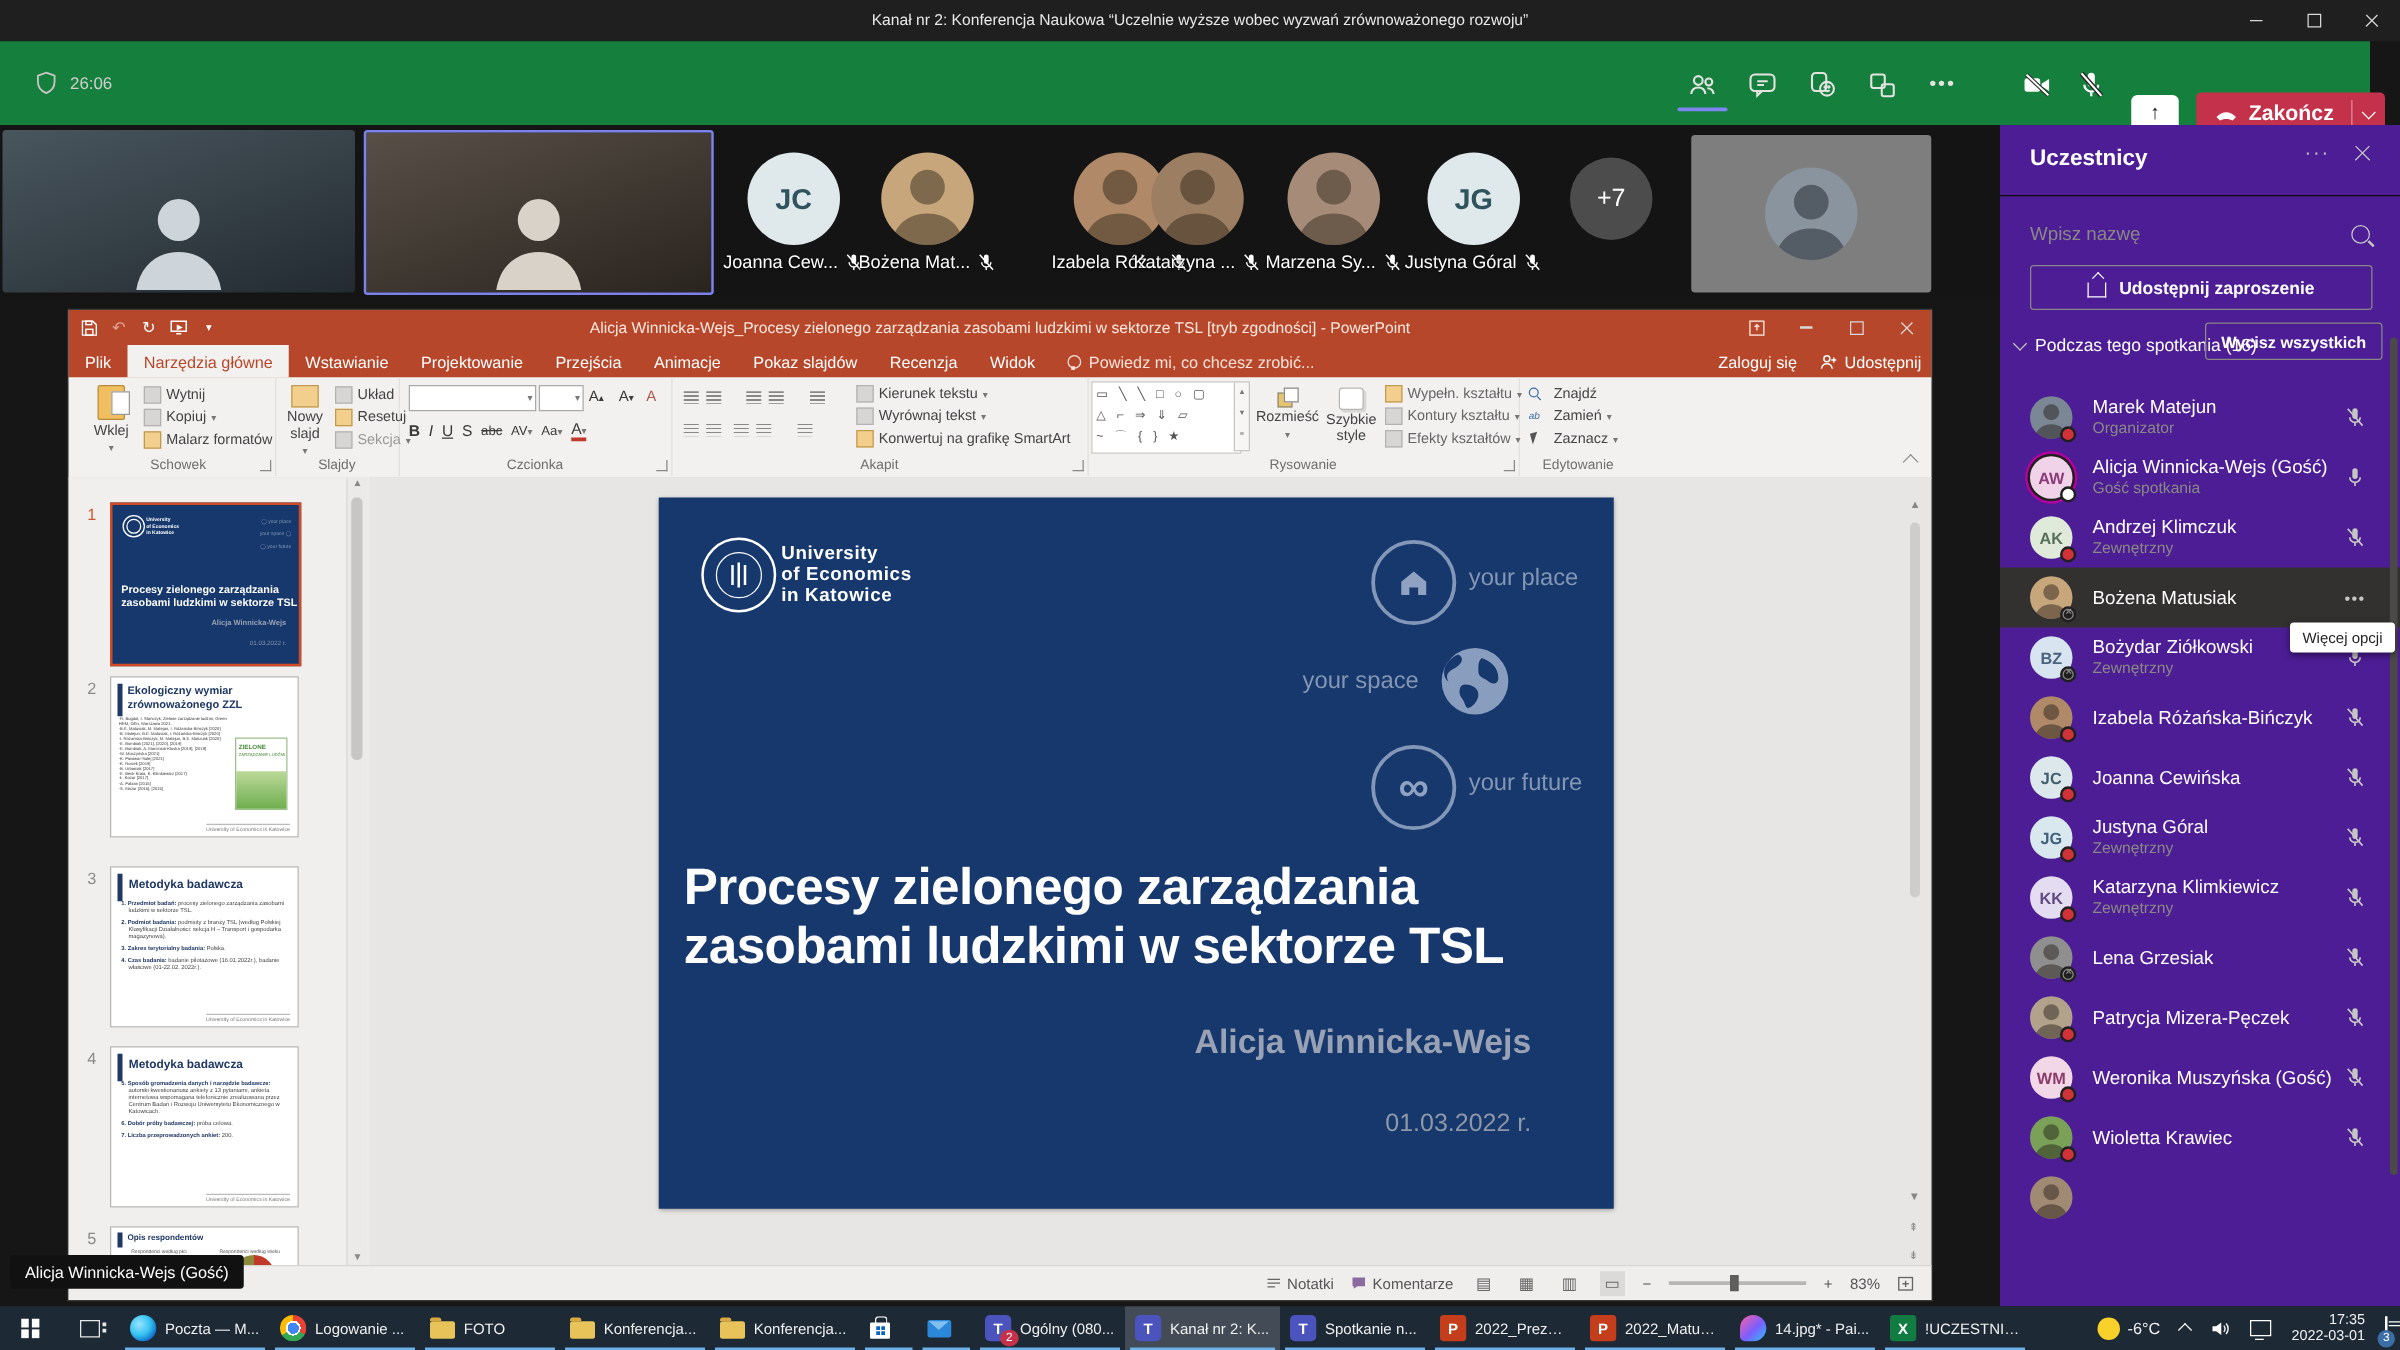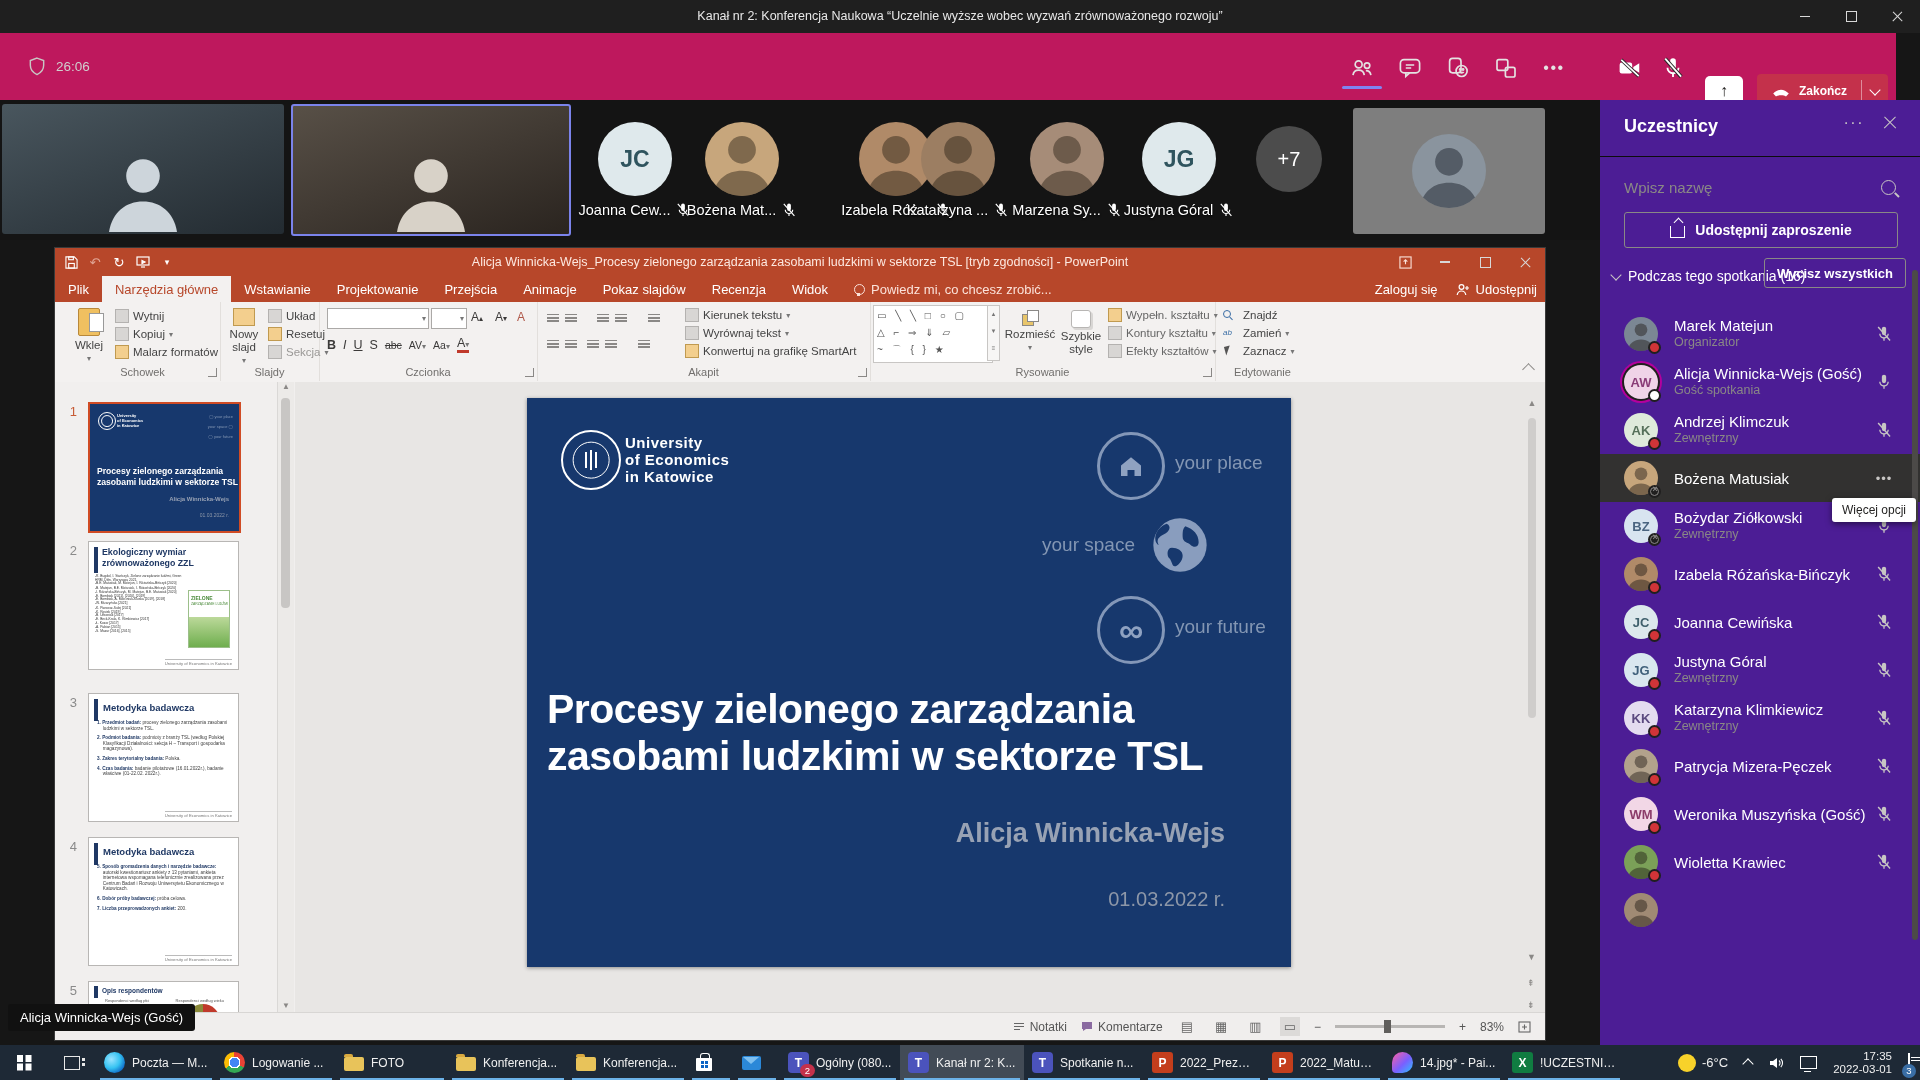--- a/index.html
+++ b/index.html
@@ -9,31 +9,31 @@
   
   .titlebar{position:absolute;left:0;top:0;width:1920px;height:33px;background:#1f1f1f;color:#e6e6e6}
   .titlebar .title{position:absolute;left:0;right:0;top:0;height:33px;line-height:33px;text-align:center;font-size:12.5px;color:#e8e8e8;white-space:nowrap}
   .wc{position:absolute;top:0;width:46px;height:33px;display:flex;align-items:center;justify-content:center;cursor:default}
   .g-min{width:10px;height:1.5px;background:#d8d8d8;display:block}
   .g-max{width:9px;height:9px;border:1.3px solid #d8d8d8;display:block}
   .g-close{position:relative;width:11px;height:11px;display:block}
   .g-close::before,.g-close::after{content:"";position:absolute;left:-1px;top:5px;width:13px;height:1.4px;background:#d8d8d8}
   .g-close::before{transform:rotate(45deg)}.g-close::after{transform:rotate(-45deg)}
   
-  .meetbar{position:absolute;left:0;top:33px;width:1896px;height:67px;background:#be185d;border-bottom:1px solid #111}
+  .meetbar{position:absolute;left:0;top:33px;width:1896px;height:67px;background:#15803d;border-bottom:1px solid #111}
   .timer{position:absolute;left:56px;top:26px;font-size:13.5px;color:#d0cfce}
   .mt-ic{position:absolute;top:18px;width:36px;height:34px;display:flex;align-items:center;justify-content:center;color:#e4e3e2}
   .mt-ic svg{width:24px;height:24px}
   .mt-underline{position:absolute;top:53px;width:40px;height:3px;border-radius:2px}
   .dots{font-size:16px;letter-spacing:1.5px;color:#e4e3e2}
   .sharebox{position:absolute;left:1705px;top:43px;width:38px;height:30px;background:#fff;border-radius:5px;color:#252423;display:flex;align-items:center;justify-content:center;font-size:16px;font-weight:bold}
   .leavebtn{position:absolute;left:1757px;top:41px;height:34px;border-radius:4px;display:flex;align-items:center;color:#fff;overflow:hidden}
   .leavemain{display:flex;align-items:center;gap:8px;padding:0 14px;height:34px}
   .leavemain svg{width:20px;height:20px}
-  .leavetxt{font-size:12px;font-weight:bold}
+  .leavetxt{font-size:17px;font-weight:bold}
   .leavesep{width:1px;height:22px;background:rgba(255,255,255,.45)}
   .leavechev{width:26px;height:34px;display:flex;align-items:center;justify-content:center}
   .chev-dn{width:7px;height:7px;border-right:1.6px solid #fff;border-bottom:1.6px solid #fff;transform:rotate(45deg);margin-top:-3px}
   
   .strip{position:absolute;left:0;top:100px;width:1600px;height:140px;background:#141414}
   .vtile{position:absolute;border-radius:3px;overflow:hidden}
   .vtile .sil-big{position:absolute;left:50%;bottom:-6px;transform:translateX(-50%);width:96px;height:96px}
   .avwrap{position:absolute;top:0;height:140px;width:112px}
   .av-circle{position:absolute;left:50%;top:22px;transform:translateX(-50%);width:74px;height:74px;border-radius:50%;display:flex;align-items:center;justify-content:center;font-weight:bold;font-size:23px;overflow:hidden}
   [data-kind="overflow"] .av-circle{font-size:20px;font-weight:normal;width:66px;height:66px;top:26px}
@@ -1067,92 +1067,115 @@
             <rect x="6.1" y="1.5" width="3.8" height="7.5" rx="1.9" fill="currentColor"></rect>
             <path d="M4.3 7.8a3.7 3.7 0 0 0 7.4 0" fill="none" stroke="currentColor" stroke-width="1.2"></path>
             <line x1="8" y1="11.6" x2="8" y2="14" stroke="currentColor" stroke-width="1.2"></line>
             <line class="slash" x1="2.8" y1="1.8" x2="13.4" y2="13.8" stroke="currentColor" stroke-width="1.2"></line>
           </svg>
 
         </span>
       </div>
 
 
-
-
       <div class="p-row" data-hover="false">
-        <span class="p-av" data-kind="photo" data-presence="busy" data-ring="false" style="background: rgb(178, 162, 140);">
+        <span class="p-av" data-kind="photo" data-presence="offline" data-ring="false" style="background: rgb(143, 143, 143);">
 
           <svg class="silsvg" viewBox="0 0 24 24">
             <circle cx="12" cy="9" r="4.5" fill="rgba(30,25,20,.45)"></circle>
             <path d="M2.5 24c.9-5.4 4.6-8.2 9.5-8.2s8.6 2.8 9.5 8.2z" fill="rgba(30,25,20,.45)"></path>
           </svg>
           <i class="dot"></i>
         </span>
         <span class="p-txt">
-          <span class="p-name">Patrycja Mizera-Pęczek</span>
+          <span class="p-name">Lena Grzesiak</span>
 
         </span>
         <span class="p-mic" data-mic="off">
           <svg viewBox="0 0 16 16">
             <rect x="6.1" y="1.5" width="3.8" height="7.5" rx="1.9" fill="currentColor"></rect>
             <path d="M4.3 7.8a3.7 3.7 0 0 0 7.4 0" fill="none" stroke="currentColor" stroke-width="1.2"></path>
             <line x1="8" y1="11.6" x2="8" y2="14" stroke="currentColor" stroke-width="1.2"></line>
             <line class="slash" x1="2.8" y1="1.8" x2="13.4" y2="13.8" stroke="currentColor" stroke-width="1.2"></line>
           </svg>
 
         </span>
       </div>
 
+
       <div class="p-row" data-hover="false">
-        <span class="p-av" data-kind="initials" data-presence="busy" data-ring="false" style="background: rgb(242, 215, 230);">
-          <span class="init" style="color: rgb(140, 60, 106);">WM</span>
-
+        <span class="p-av" data-kind="photo" data-presence="busy" data-ring="false" style="background: rgb(178, 162, 140);">
+
+          <svg class="silsvg" viewBox="0 0 24 24">
+            <circle cx="12" cy="9" r="4.5" fill="rgba(30,25,20,.45)"></circle>
+            <path d="M2.5 24c.9-5.4 4.6-8.2 9.5-8.2s8.6 2.8 9.5 8.2z" fill="rgba(30,25,20,.45)"></path>
+          </svg>
           <i class="dot"></i>
         </span>
         <span class="p-txt">
-          <span class="p-name">Weronika Muszyńska (Gość)</span>
+          <span class="p-name">Patrycja Mizera-Pęczek</span>
 
         </span>
         <span class="p-mic" data-mic="off">
           <svg viewBox="0 0 16 16">
             <rect x="6.1" y="1.5" width="3.8" height="7.5" rx="1.9" fill="currentColor"></rect>
             <path d="M4.3 7.8a3.7 3.7 0 0 0 7.4 0" fill="none" stroke="currentColor" stroke-width="1.2"></path>
             <line x1="8" y1="11.6" x2="8" y2="14" stroke="currentColor" stroke-width="1.2"></line>
             <line class="slash" x1="2.8" y1="1.8" x2="13.4" y2="13.8" stroke="currentColor" stroke-width="1.2"></line>
           </svg>
 
         </span>
       </div>
 
       <div class="p-row" data-hover="false">
-        <span class="p-av" data-kind="photo" data-presence="busy" data-ring="false" style="background: rgb(123, 160, 88);">
-
-          <svg class="silsvg" viewBox="0 0 24 24">
-            <circle cx="12" cy="9" r="4.5" fill="rgba(30,25,20,.45)"></circle>
-            <path d="M2.5 24c.9-5.4 4.6-8.2 9.5-8.2s8.6 2.8 9.5 8.2z" fill="rgba(30,25,20,.45)"></path>
-          </svg>
+        <span class="p-av" data-kind="initials" data-presence="busy" data-ring="false" style="background: rgb(242, 215, 230);">
+          <span class="init" style="color: rgb(140, 60, 106);">WM</span>
+
           <i class="dot"></i>
         </span>
         <span class="p-txt">
-          <span class="p-name">Wioletta Krawiec</span>
+          <span class="p-name">Weronika Muszyńska (Gość)</span>
 
         </span>
         <span class="p-mic" data-mic="off">
           <svg viewBox="0 0 16 16">
             <rect x="6.1" y="1.5" width="3.8" height="7.5" rx="1.9" fill="currentColor"></rect>
             <path d="M4.3 7.8a3.7 3.7 0 0 0 7.4 0" fill="none" stroke="currentColor" stroke-width="1.2"></path>
             <line x1="8" y1="11.6" x2="8" y2="14" stroke="currentColor" stroke-width="1.2"></line>
             <line class="slash" x1="2.8" y1="1.8" x2="13.4" y2="13.8" stroke="currentColor" stroke-width="1.2"></line>
           </svg>
 
         </span>
       </div>
 
       <div class="p-row" data-hover="false">
+        <span class="p-av" data-kind="photo" data-presence="busy" data-ring="false" style="background: rgb(123, 160, 88);">
+
+          <svg class="silsvg" viewBox="0 0 24 24">
+            <circle cx="12" cy="9" r="4.5" fill="rgba(30,25,20,.45)"></circle>
+            <path d="M2.5 24c.9-5.4 4.6-8.2 9.5-8.2s8.6 2.8 9.5 8.2z" fill="rgba(30,25,20,.45)"></path>
+          </svg>
+          <i class="dot"></i>
+        </span>
+        <span class="p-txt">
+          <span class="p-name">Wioletta Krawiec</span>
+
+        </span>
+        <span class="p-mic" data-mic="off">
+          <svg viewBox="0 0 16 16">
+            <rect x="6.1" y="1.5" width="3.8" height="7.5" rx="1.9" fill="currentColor"></rect>
+            <path d="M4.3 7.8a3.7 3.7 0 0 0 7.4 0" fill="none" stroke="currentColor" stroke-width="1.2"></path>
+            <line x1="8" y1="11.6" x2="8" y2="14" stroke="currentColor" stroke-width="1.2"></line>
+            <line class="slash" x1="2.8" y1="1.8" x2="13.4" y2="13.8" stroke="currentColor" stroke-width="1.2"></line>
+          </svg>
+
+        </span>
+      </div>
+
+      <div class="p-row" data-hover="false">
         <span class="p-av" data-kind="photo" data-presence="none" data-ring="false" style="background: rgb(160, 138, 116);">
 
           <svg class="silsvg" viewBox="0 0 24 24">
             <circle cx="12" cy="9" r="4.5" fill="rgba(30,25,20,.45)"></circle>
             <path d="M2.5 24c.9-5.4 4.6-8.2 9.5-8.2s8.6 2.8 9.5 8.2z" fill="rgba(30,25,20,.45)"></path>
           </svg>
 
         </span>
         <span class="p-txt">
           <span class="p-name"></span>

